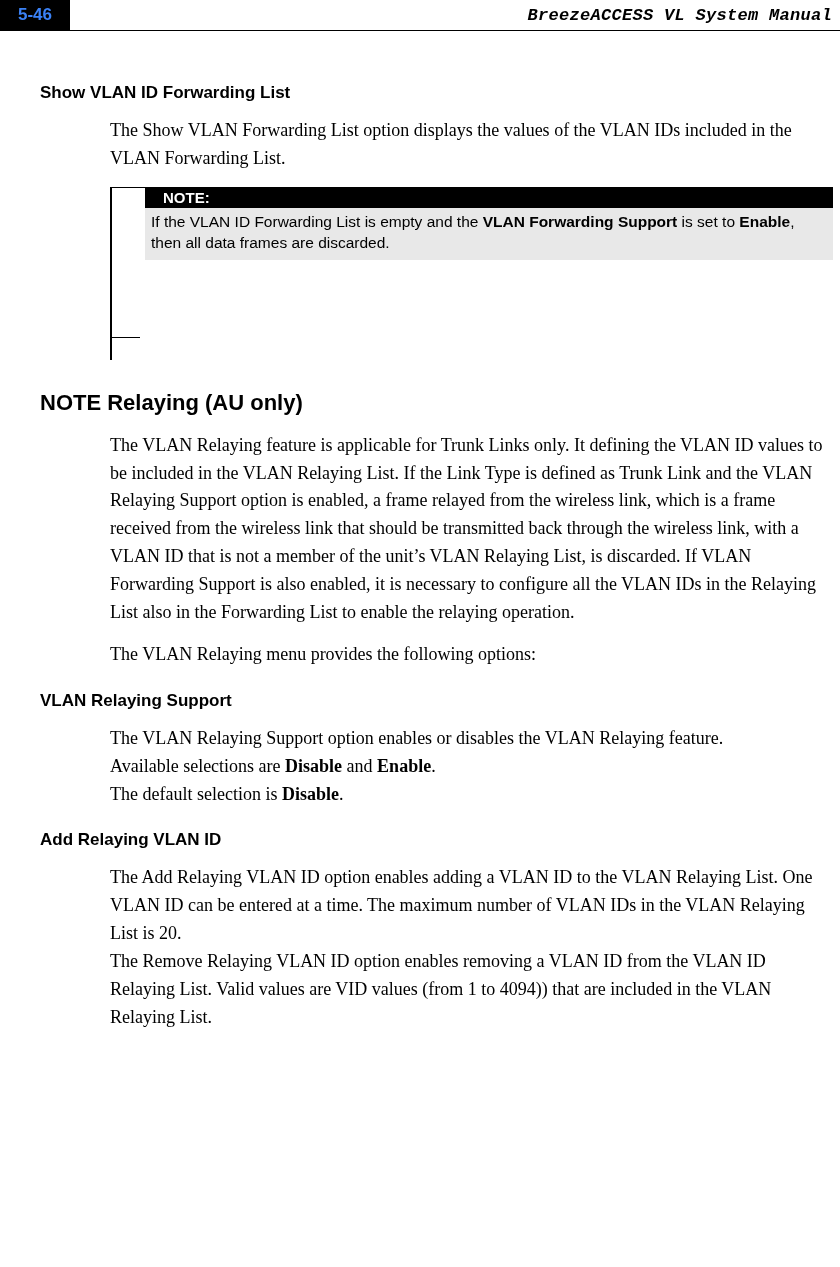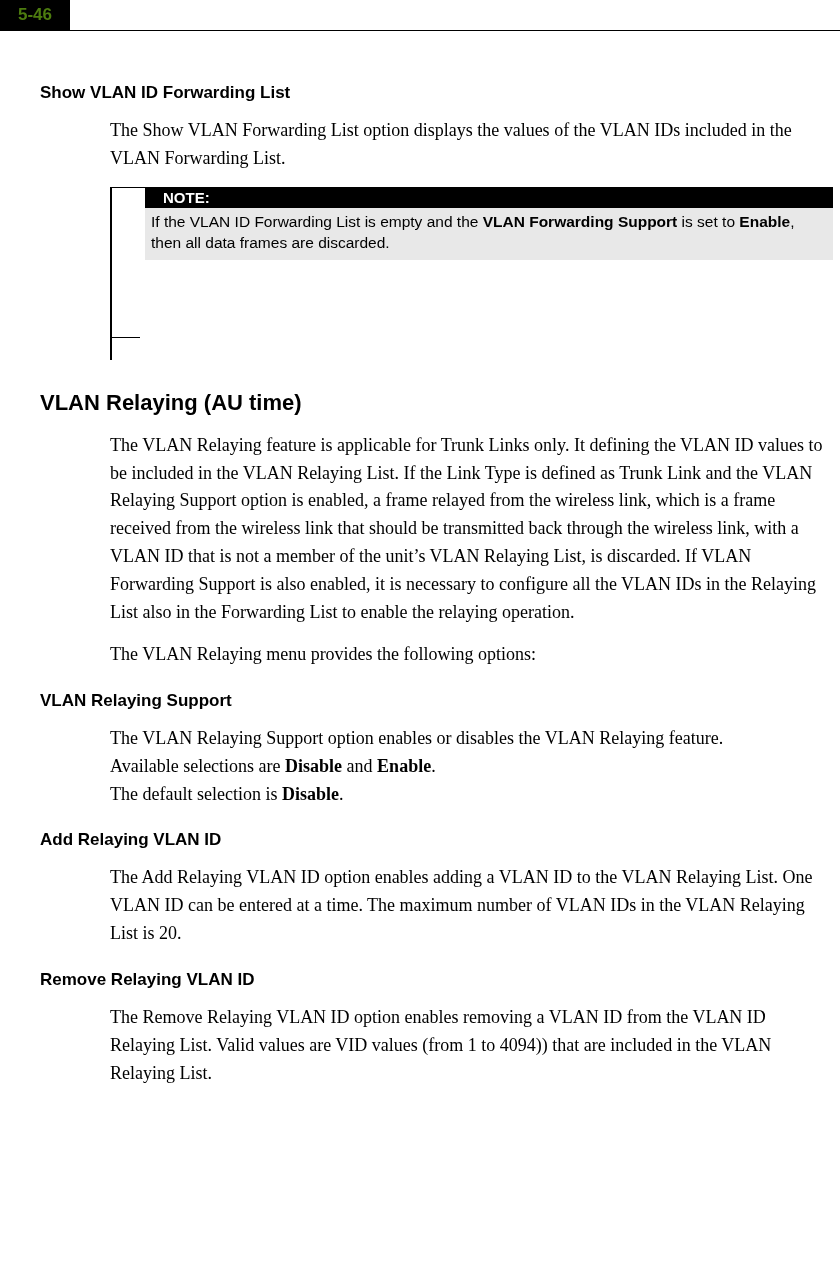--- a/index.html
+++ b/index.html
@@ -15,21 +15,21 @@
   }
   .header {
     position: relative;
     height: 30px;
     border-bottom: 1.5px solid #000;
     display: flex;
     align-items: stretch;
   }
   .page-num {
     background: #000;
-    color: #4d7c0f;
+    color: #3b82f6;
     font-family: Arial, Helvetica, sans-serif;
     font-weight: bold;
     font-size: 17px;
     width: 70px;
     display: flex;
     align-items: center;
     justify-content: center;
   }
   .manual-title {
     flex: 1;
@@ -87,20 +87,21 @@
     line-height: 1.35;
     padding: 4px 6px 6px 6px;
   }
   b { font-weight: bold; }
 </style>
 </head>
 <body>
 
 <div class="header">
   <div class="page-num">5-46</div>
+  <div class="manual-title">BreezeACCESS VL System Manual</div>
 </div>
 
 <div class="content">
 
   <div class="h4">Show VLAN ID Forwarding List</div>
   <div class="body-text">
     <p class="para">The Show VLAN Forwarding List option displays the values of the VLAN IDs included in the VLAN Forwarding List.</p>
   </div>
 
   <div style="position:relative;">
@@ -116,21 +117,21 @@
       </td>
           </tr>
     </tbody>
       </table>
     <div style="position:absolute; left:70px; top:0; bottom:-100px; width:1.5px; background:#000;"></div>
     <div style="position:absolute; left:70px; top:150px; width:30px; height:1.5px; background:#000;"></div>
   </div>
 
   <div style="height:100px;"></div>
 
-  <div class="h3">VLAN Relaying (AU time)</div>
+  <div class="h3">NOTE Relaying (AU only)</div>
   <div class="body-text">
     <p class="para">The VLAN Relaying feature is applicable for Trunk Links only. It defining the VLAN ID values to be included in the VLAN Relaying List. If the Link Type is defined as Trunk Link and the VLAN Relaying Support option is enabled, a frame relayed from the wireless link, which is a frame received from the wireless link that should be transmitted back through the wireless link, with a VLAN ID that is not a member of the unit’s VLAN Relaying List, is discarded. If VLAN Forwarding Support is also enabled, it is necessary to configure all the VLAN IDs in the Relaying List also in the Forwarding List to enable the relaying operation.</p>
     <p class="para">The VLAN Relaying menu provides the following options:</p>
   </div>
 
   <div class="h4">VLAN Relaying Support</div>
   <div class="body-text">
     <p class="para" style="margin-bottom:0;">The VLAN Relaying Support option enables or disables the VLAN Relaying feature.</p>
     <p class="para" style="margin-bottom:0;">
       <span>Available selections are </span><b>Disable</b><span> and </span><b>Enable</b><span>.</span>
@@ -138,18 +139,17 @@
     <p class="para">
       <span>The default selection is </span><b>Disable</b><span>.</span>
     </p>
   </div>
 
   <div class="h4">Add Relaying VLAN ID</div>
   <div class="body-text">
     <p class="para" style="margin-bottom:0;">The Add Relaying VLAN ID option enables adding a VLAN ID to the VLAN Relaying List. One VLAN ID can be entered at a time. The maximum number of VLAN IDs in the VLAN Relaying List is 20.</p>
   </div>
 
-  <div class="h4">Remove Relaying VLAN ID</div>
   <div class="body-text">
     <p class="para">The Remove Relaying VLAN ID option enables removing a VLAN ID from the VLAN ID Relaying List. Valid values are VID values (from 1 to 4094)) that are included in the VLAN Relaying List.</p>
   </div>
 
 </div>
 
 </body></html>

